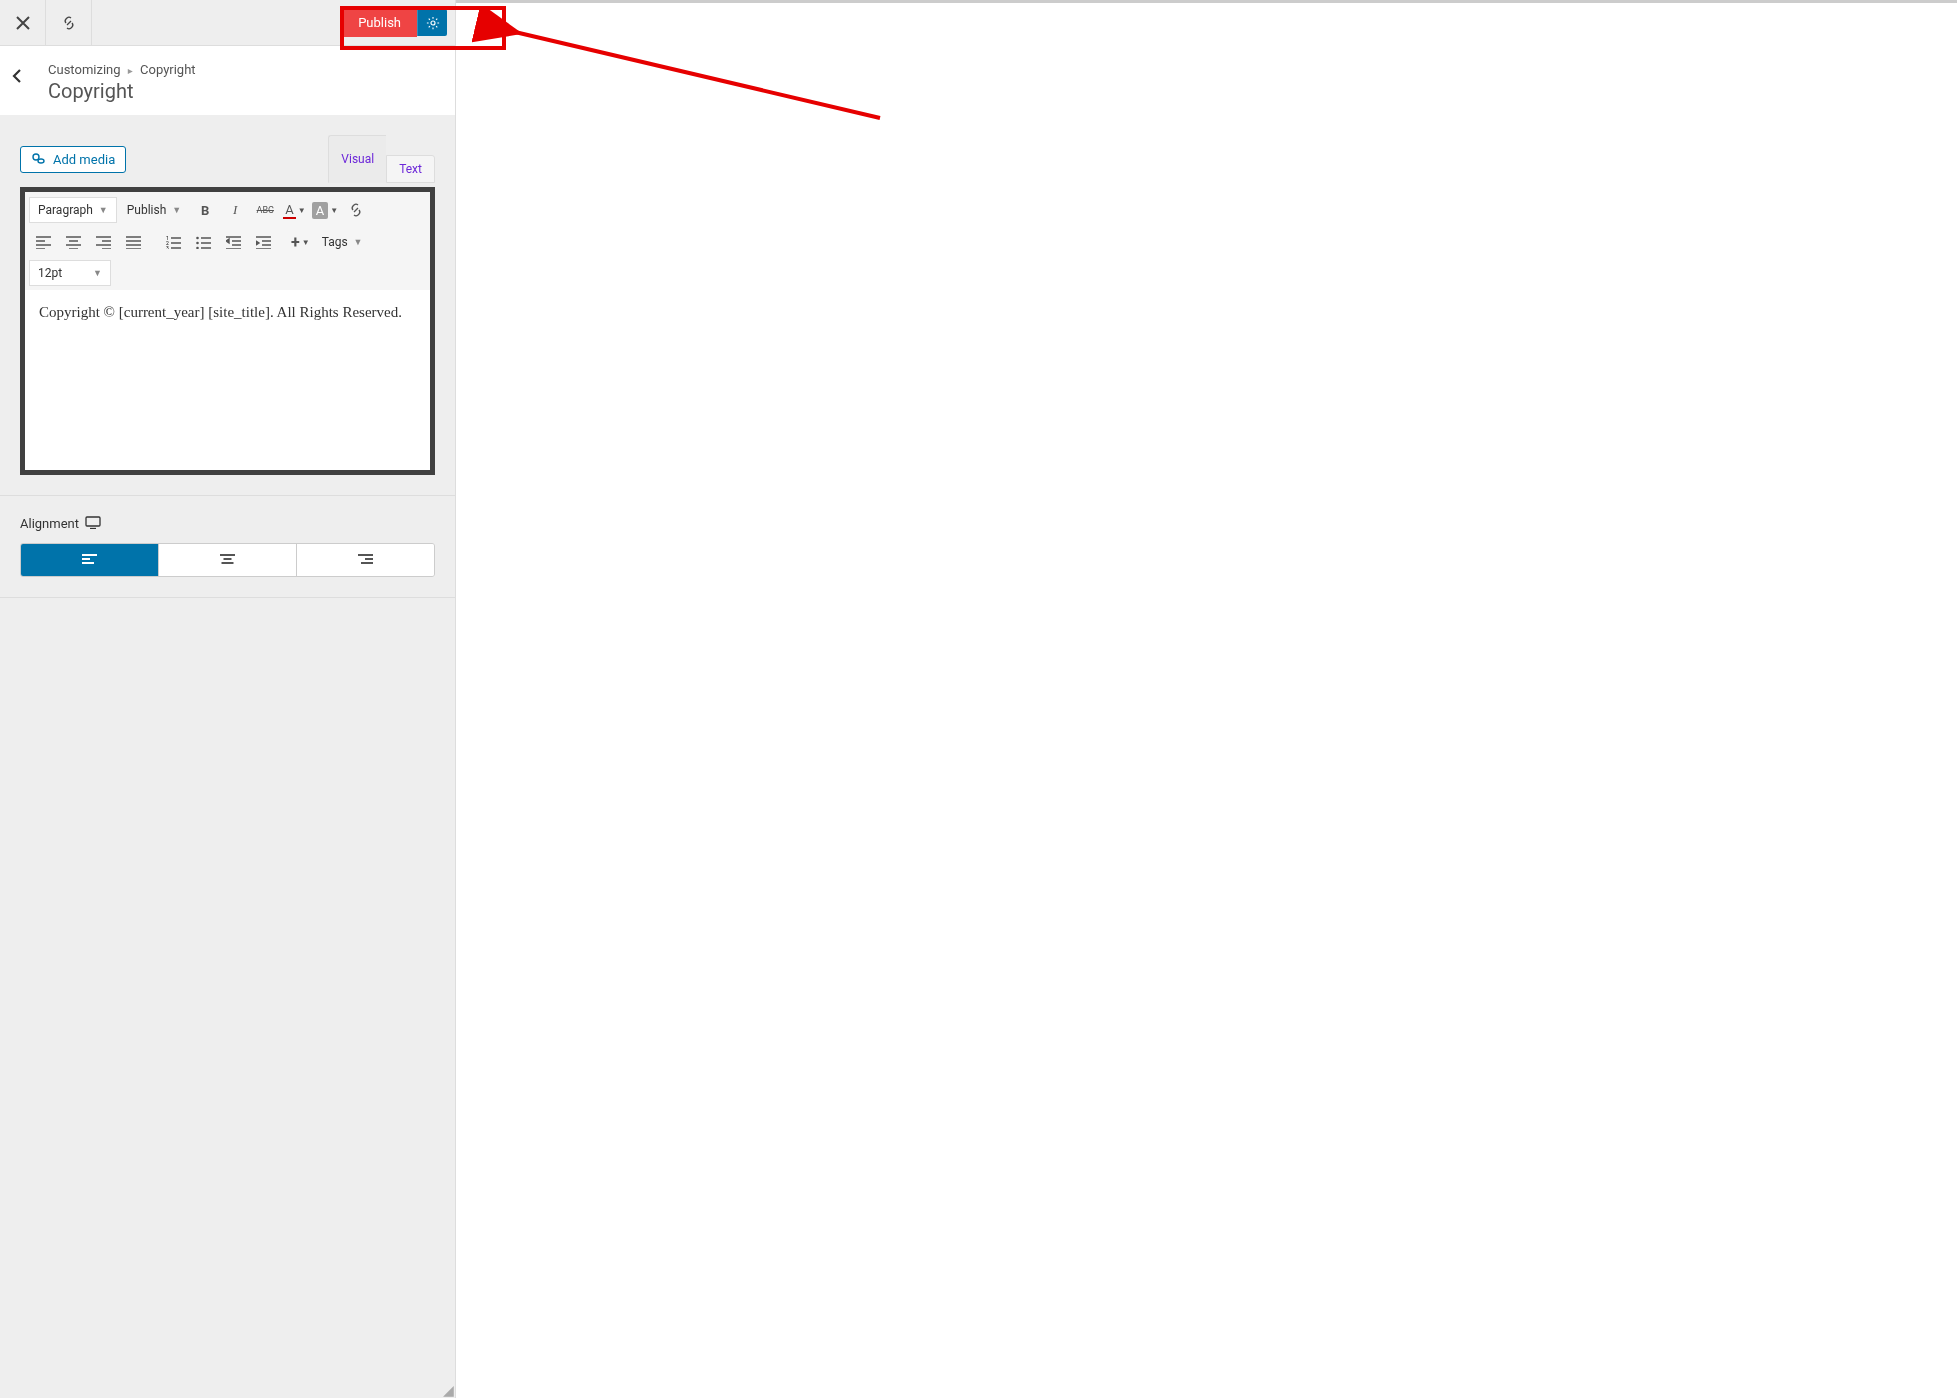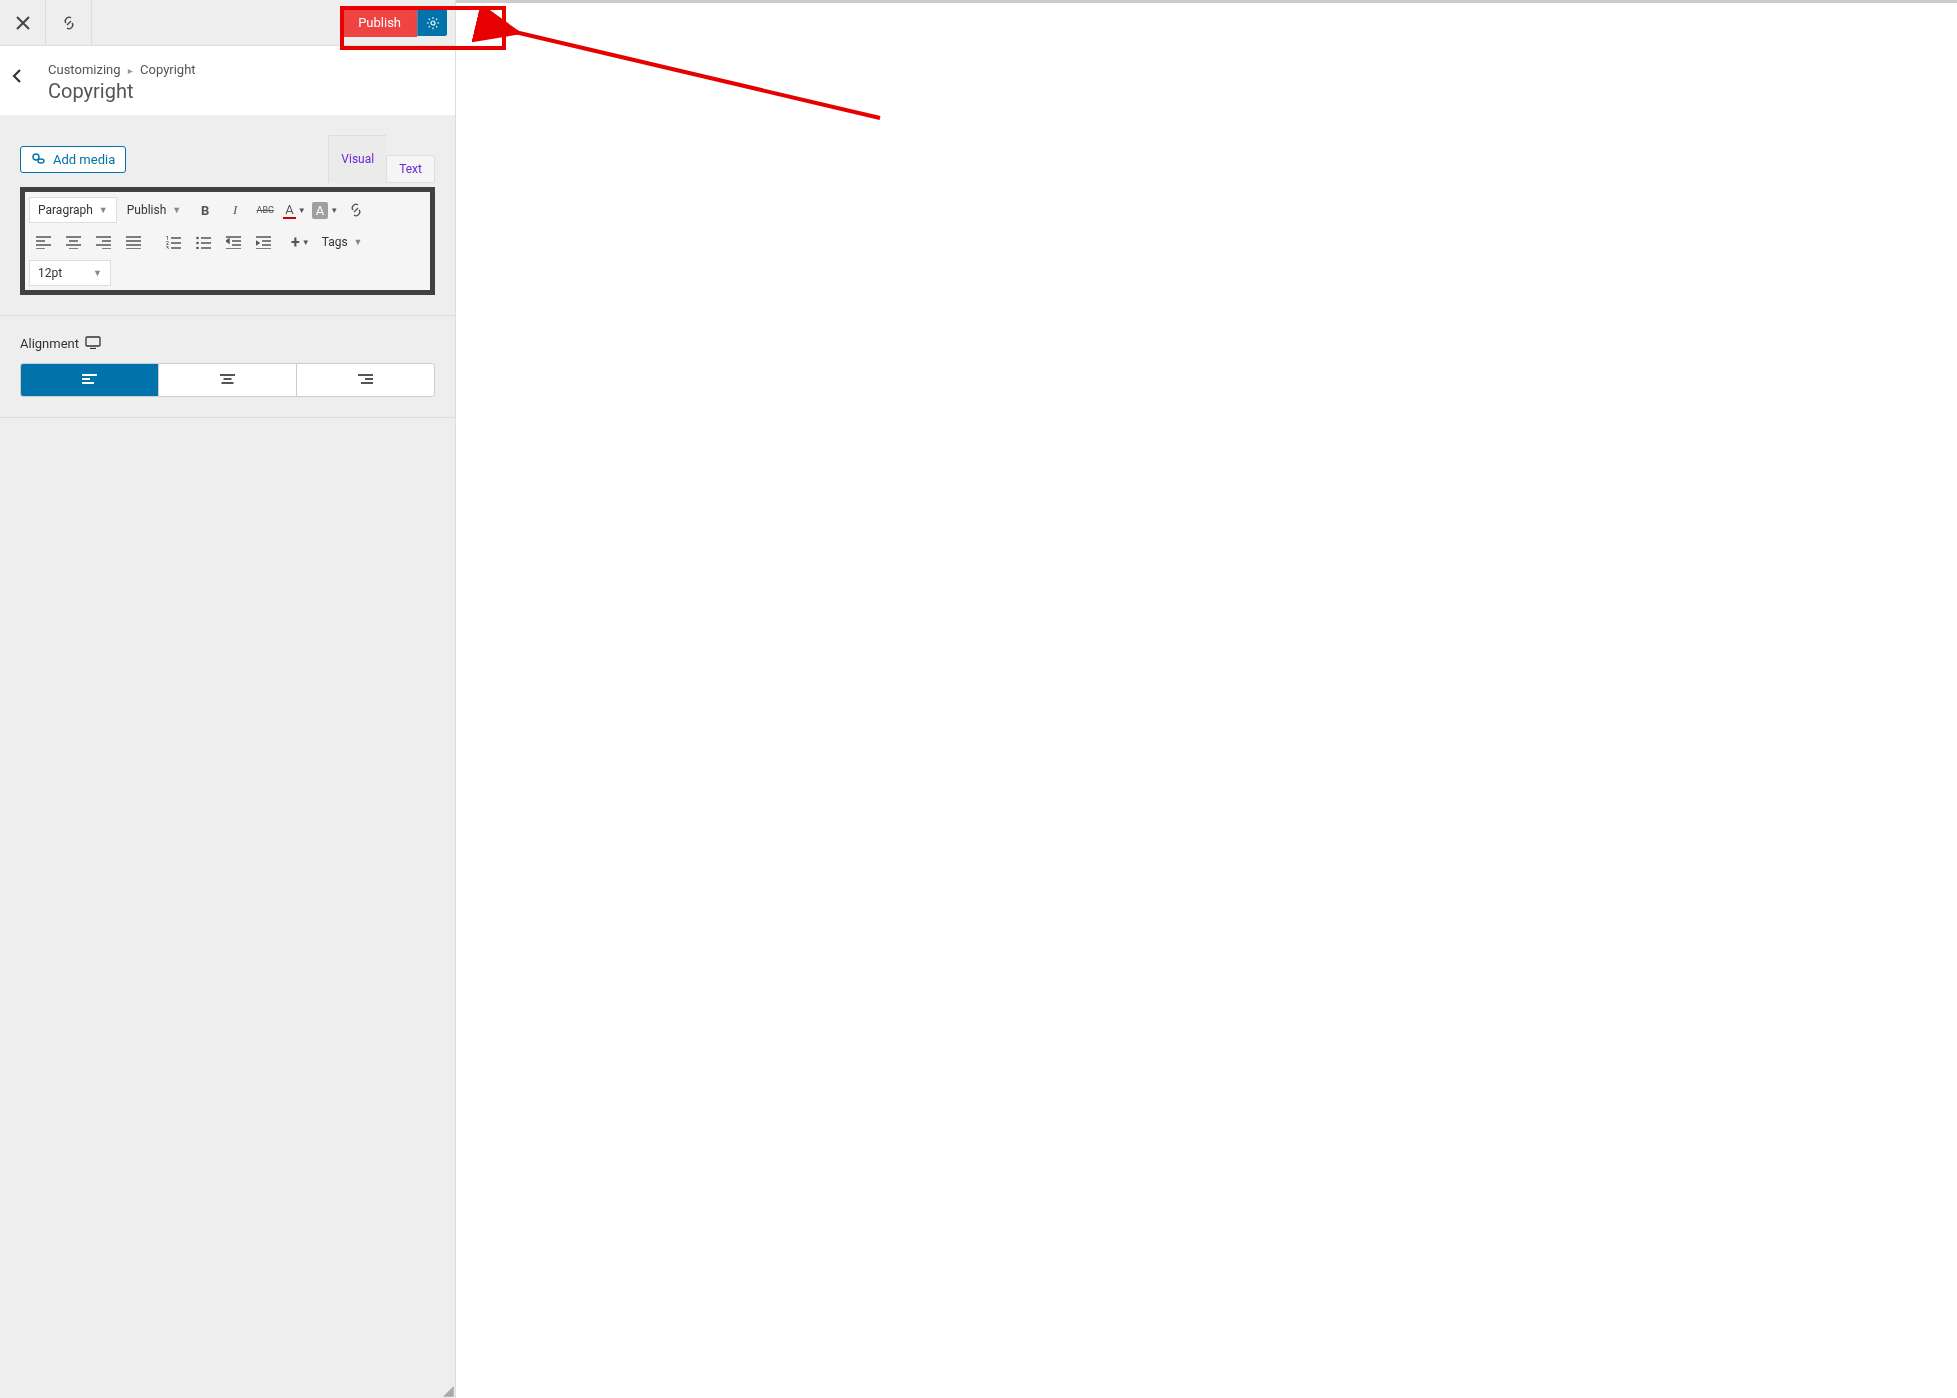--- a/index.html
+++ b/index.html
@@ -204,20 +204,21 @@
           <div class="tool-select" style="border:none;background:none">
               <span>Tags</span>
               <span class="caret">▼</span>
             </div>
           <div style="width:100%"></div>
           <div class="tool-select" style="min-width:82px">
               <span>12pt</span>
               <span class="caret" style="margin-left:auto">▼</span>
             </div>
         </div>
+        <div class="editor-body">Copyright © [current_year] [site_title]. All Rights Reserved.</div>
         <div class="resize-handle">◢</div>
       </div>
     </div>
 
     <div class="section">
       <div class="field-label">
         <span>Alignment</span>
         <svg width="16" height="13" viewBox="0 0 16 13">
             <rect x="1" y="1" width="14" height="9" rx="1" fill="none" stroke="currentColor" stroke-width="1.3"></rect>
             <path d="M5 12.5h6" stroke="currentColor" stroke-width="1.3"></path>

